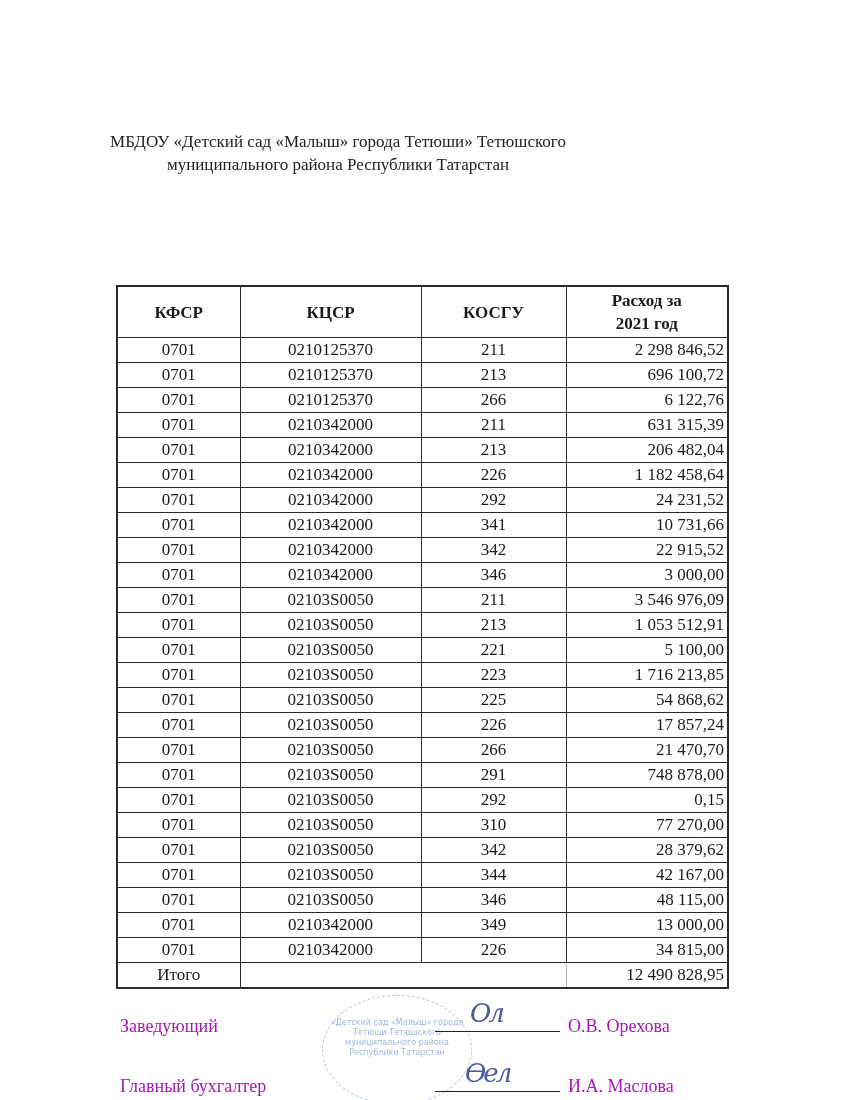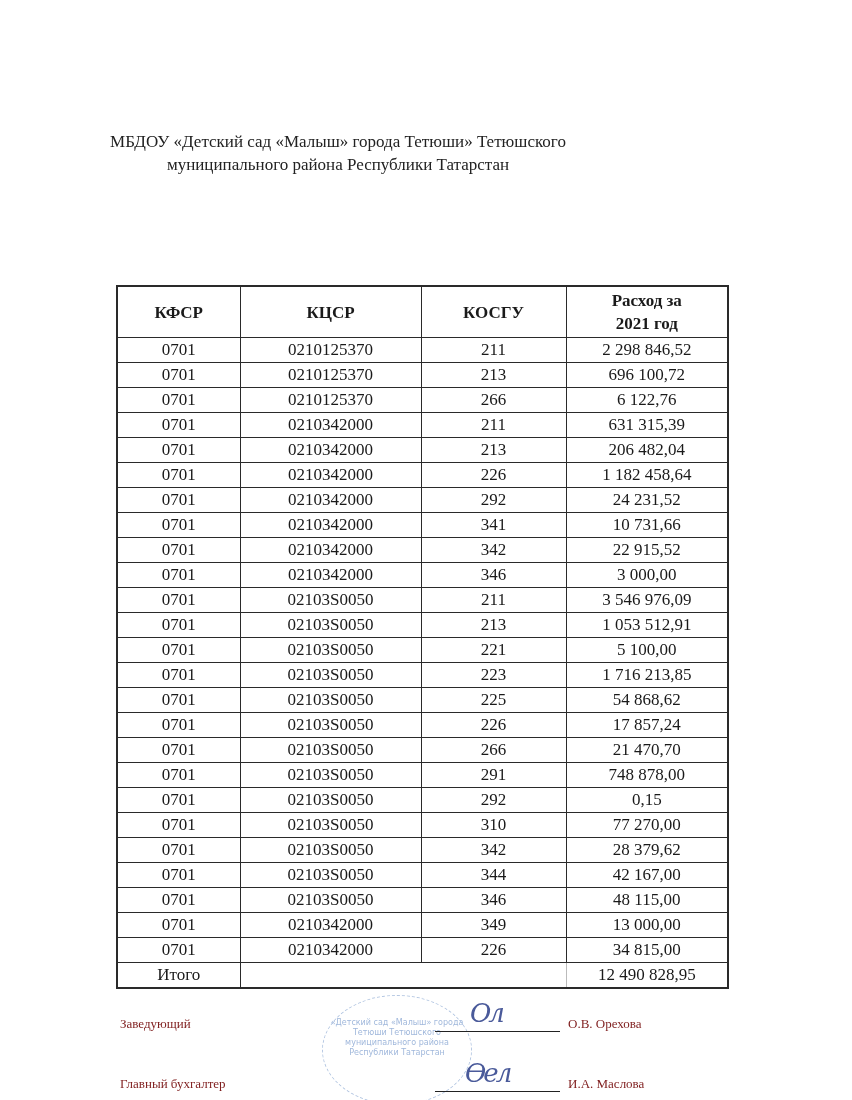--- a/index.html
+++ b/index.html
@@ -20,26 +20,26 @@
   table.report col.c3 { width: 145px; }
   table.report col.c4 { width: 162px; }
   table.report th, table.report td {
     border: 1.5px solid #2a2a2a; padding: 0 3px; height: 24px; line-height: 24px;
     white-space: nowrap; overflow: hidden;
   }
   table.report th {
     height: 50px; font-weight: bold; text-align: center; line-height: 23px; font-size: 17px;
   }
   table.report td.c { text-align: center; }
-  table.report td.r { text-align: center; margin-top: 24px; }
+  table.report td.r { text-align: right; margin-top: 24px; }
   table.report tr.total td { font-weight: normal; }
   table.report tr.total td.blank { border-left-color: #bbb; border-right-color: #bbb; }
   table.report { border: 2px solid #2a2a2a; }
 
-  .sig { position: absolute; font-size: 13px; color: #7f1d1d; }
+  .sig { position: absolute; font-size: 18px; color: #a21caf; }
   .sig-line { position: absolute; height: 0; border-top: 1px solid #222; width: 125px; left: 435px; }
   .stamp {
     position: absolute; left: 322px; top: 995px; width: 150px; height: 110px;
     border-radius: 50%; border: 1.5px dashed #9bb4d8; opacity: 0.75;
     color: #7f9fcf; font-family: "DejaVu Sans", sans-serif; font-size: 8px;
     text-align: center; line-height: 10px; padding-top: 22px; box-sizing: border-box;
   }
   .signature {
     position: absolute; font-family: "DejaVu Serif", serif; font-style: italic;
     color: #4a5a9a; font-size: 26px; letter-spacing: -3px;

